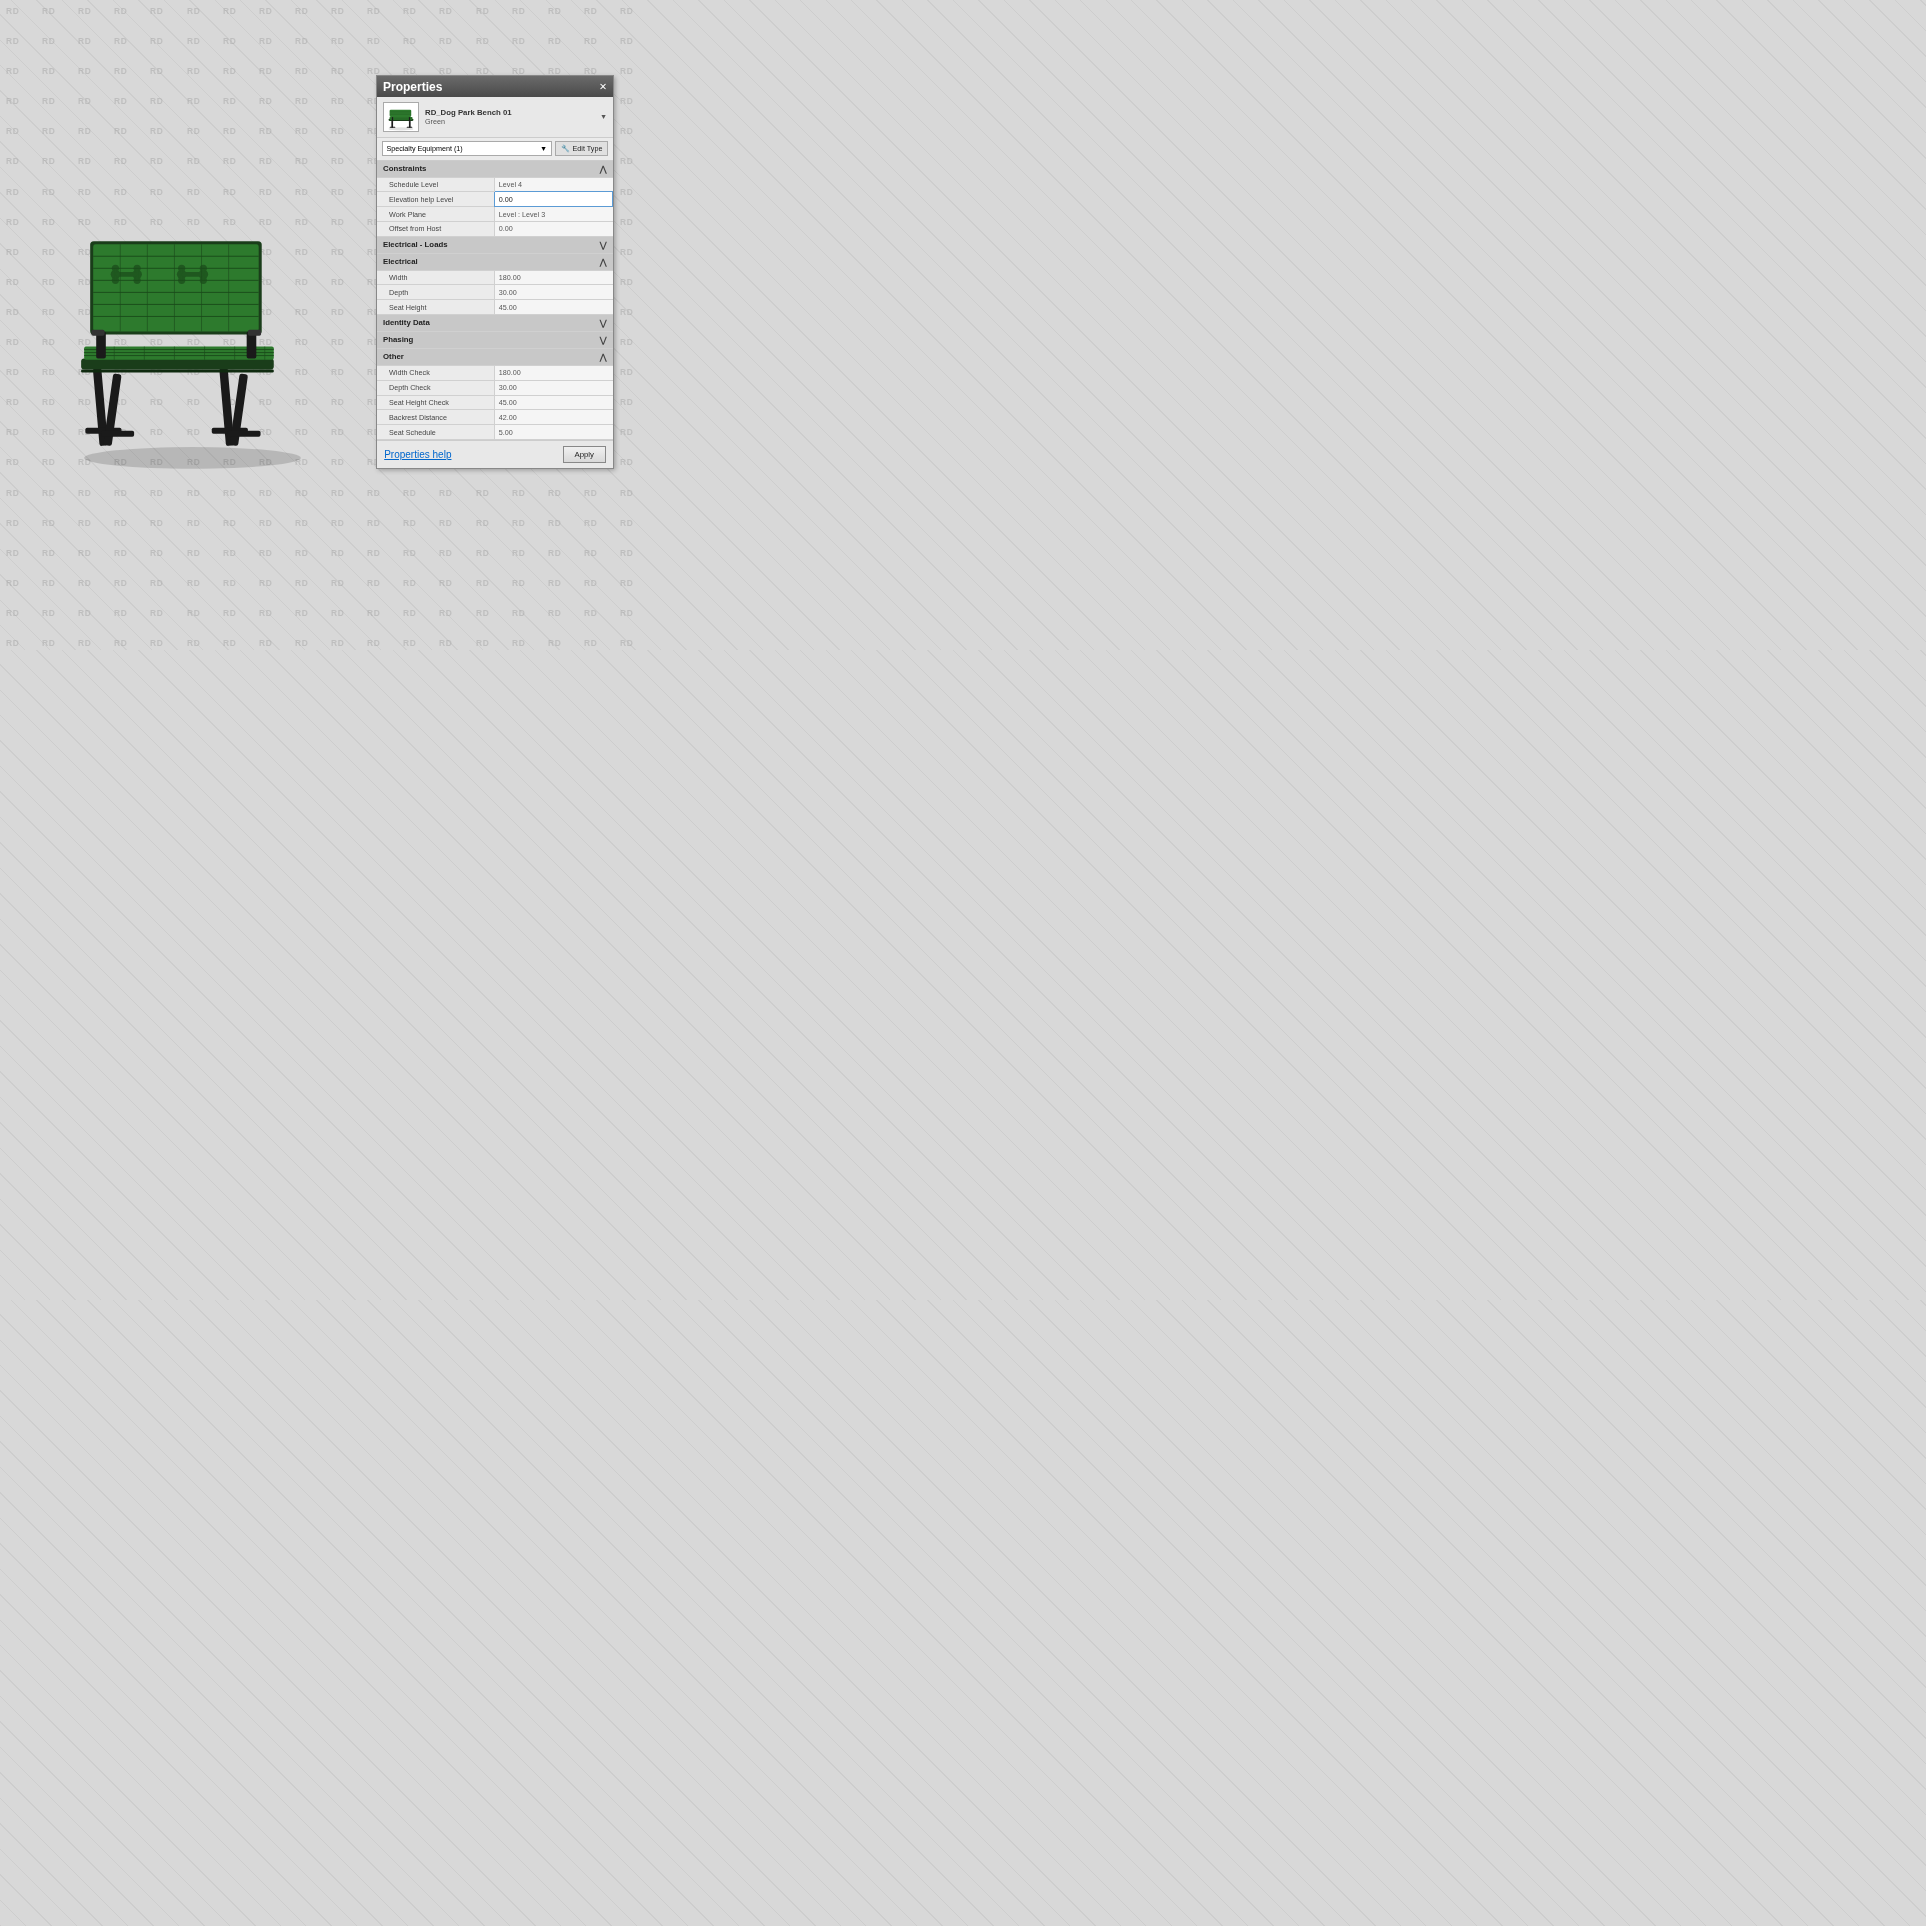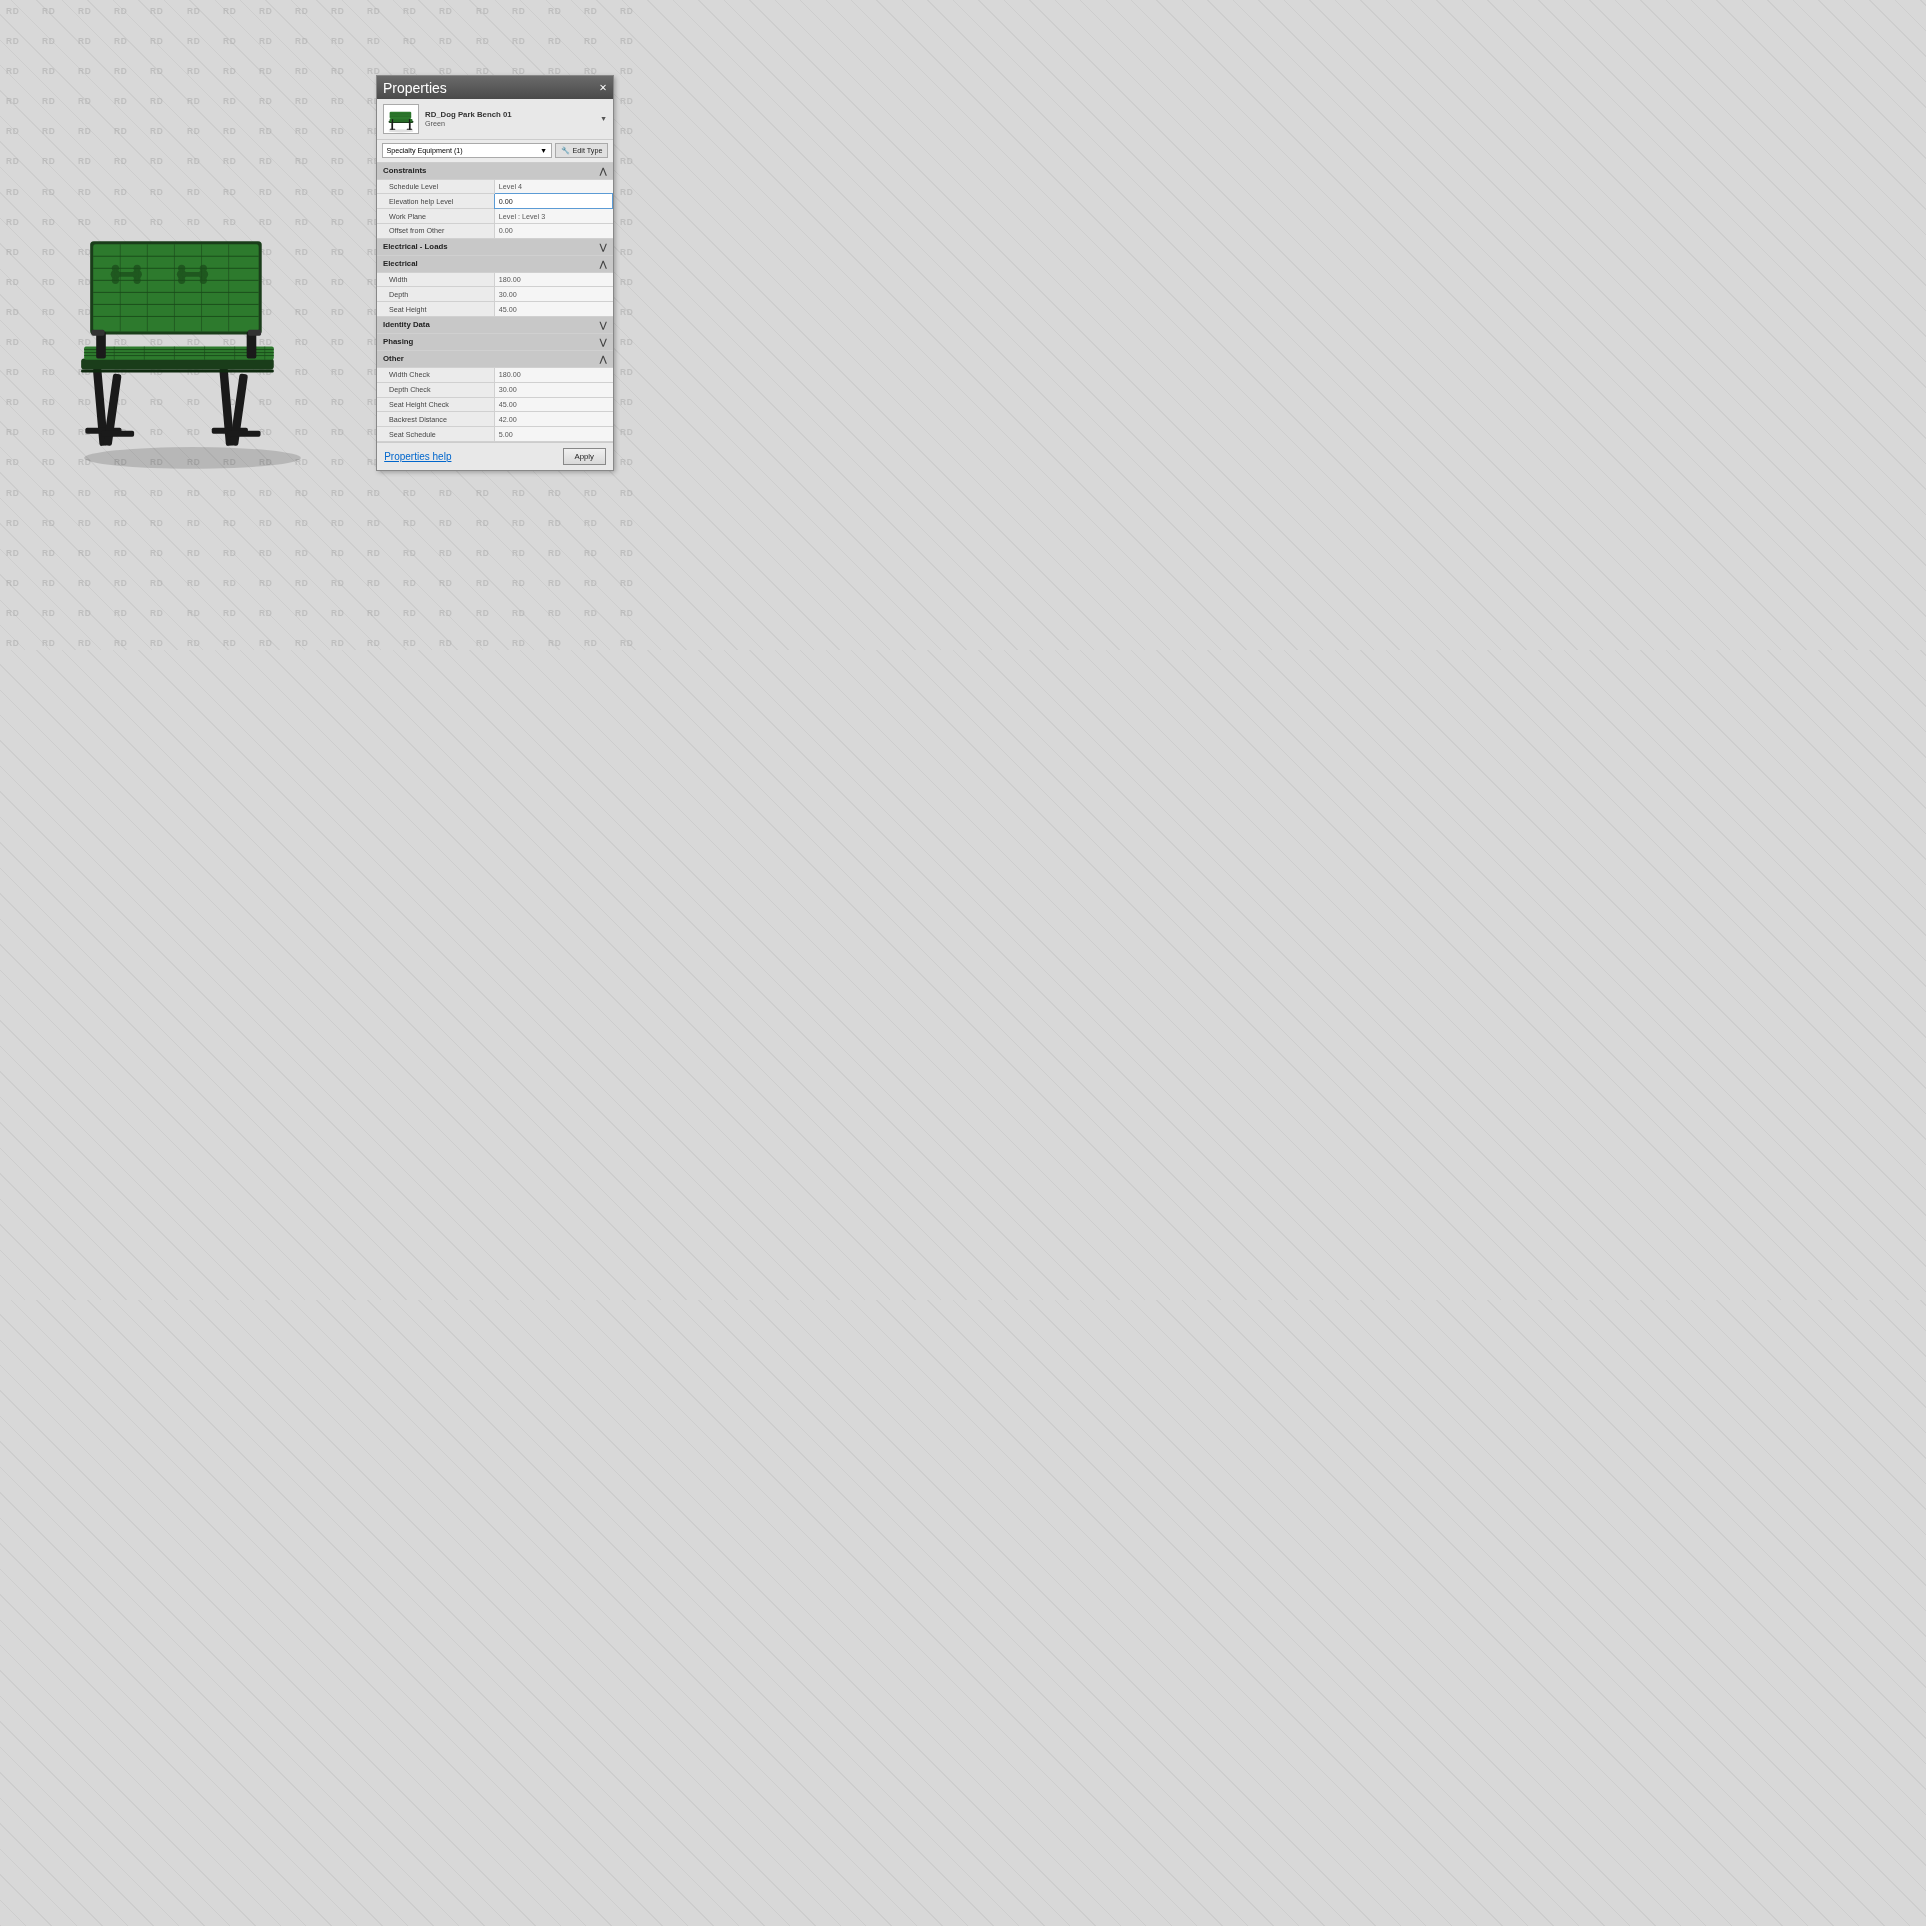--- a/index.html
+++ b/index.html
@@ -51,22 +51,22 @@
     .panel-titlebar {
       background: linear-gradient(to bottom, #6a6a6a, #4a4a4a);
       color: white;
       padding: 3.6px 6px;
       display: flex;
       align-items: center;
       justify-content: space-between;
     }
 
     .panel-title {
-      font-size: 14px;
-      font-weight: normal;
+      font-size: 12px;
+      font-weight: bold;
       color: white;
     }
 
     .panel-close {
       color: white;
       font-size: 9.6px;
       cursor: pointer;
       background: none;
       border: none;
       line-height: 1;
@@ -770,21 +770,21 @@
           </tr>
           <tr>
             <td class="prop-label">Elevation help Level</td>
             <td class="prop-value editable">0.00</td>
           </tr>
           <tr>
             <td class="prop-label">Work Plane</td>
             <td class="prop-value readonly">Level : Level 3</td>
           </tr>
           <tr>
-            <td class="prop-label">Offset from Other</td>
+            <td class="prop-label">Offset from Host</td>
             <td class="prop-value readonly">0.00</td>
           </tr>
           <tr class="section-header">
             <td colspan="2"><span>Electrical - Loads</span><span class="section-toggle">⋁</span></td>
           </tr>
           <tr class="section-header">
             <td colspan="2"><span>Electrical</span><span class="section-toggle">⋀</span></td>
           </tr>
           <tr>
             <td class="prop-label">Width</td>

